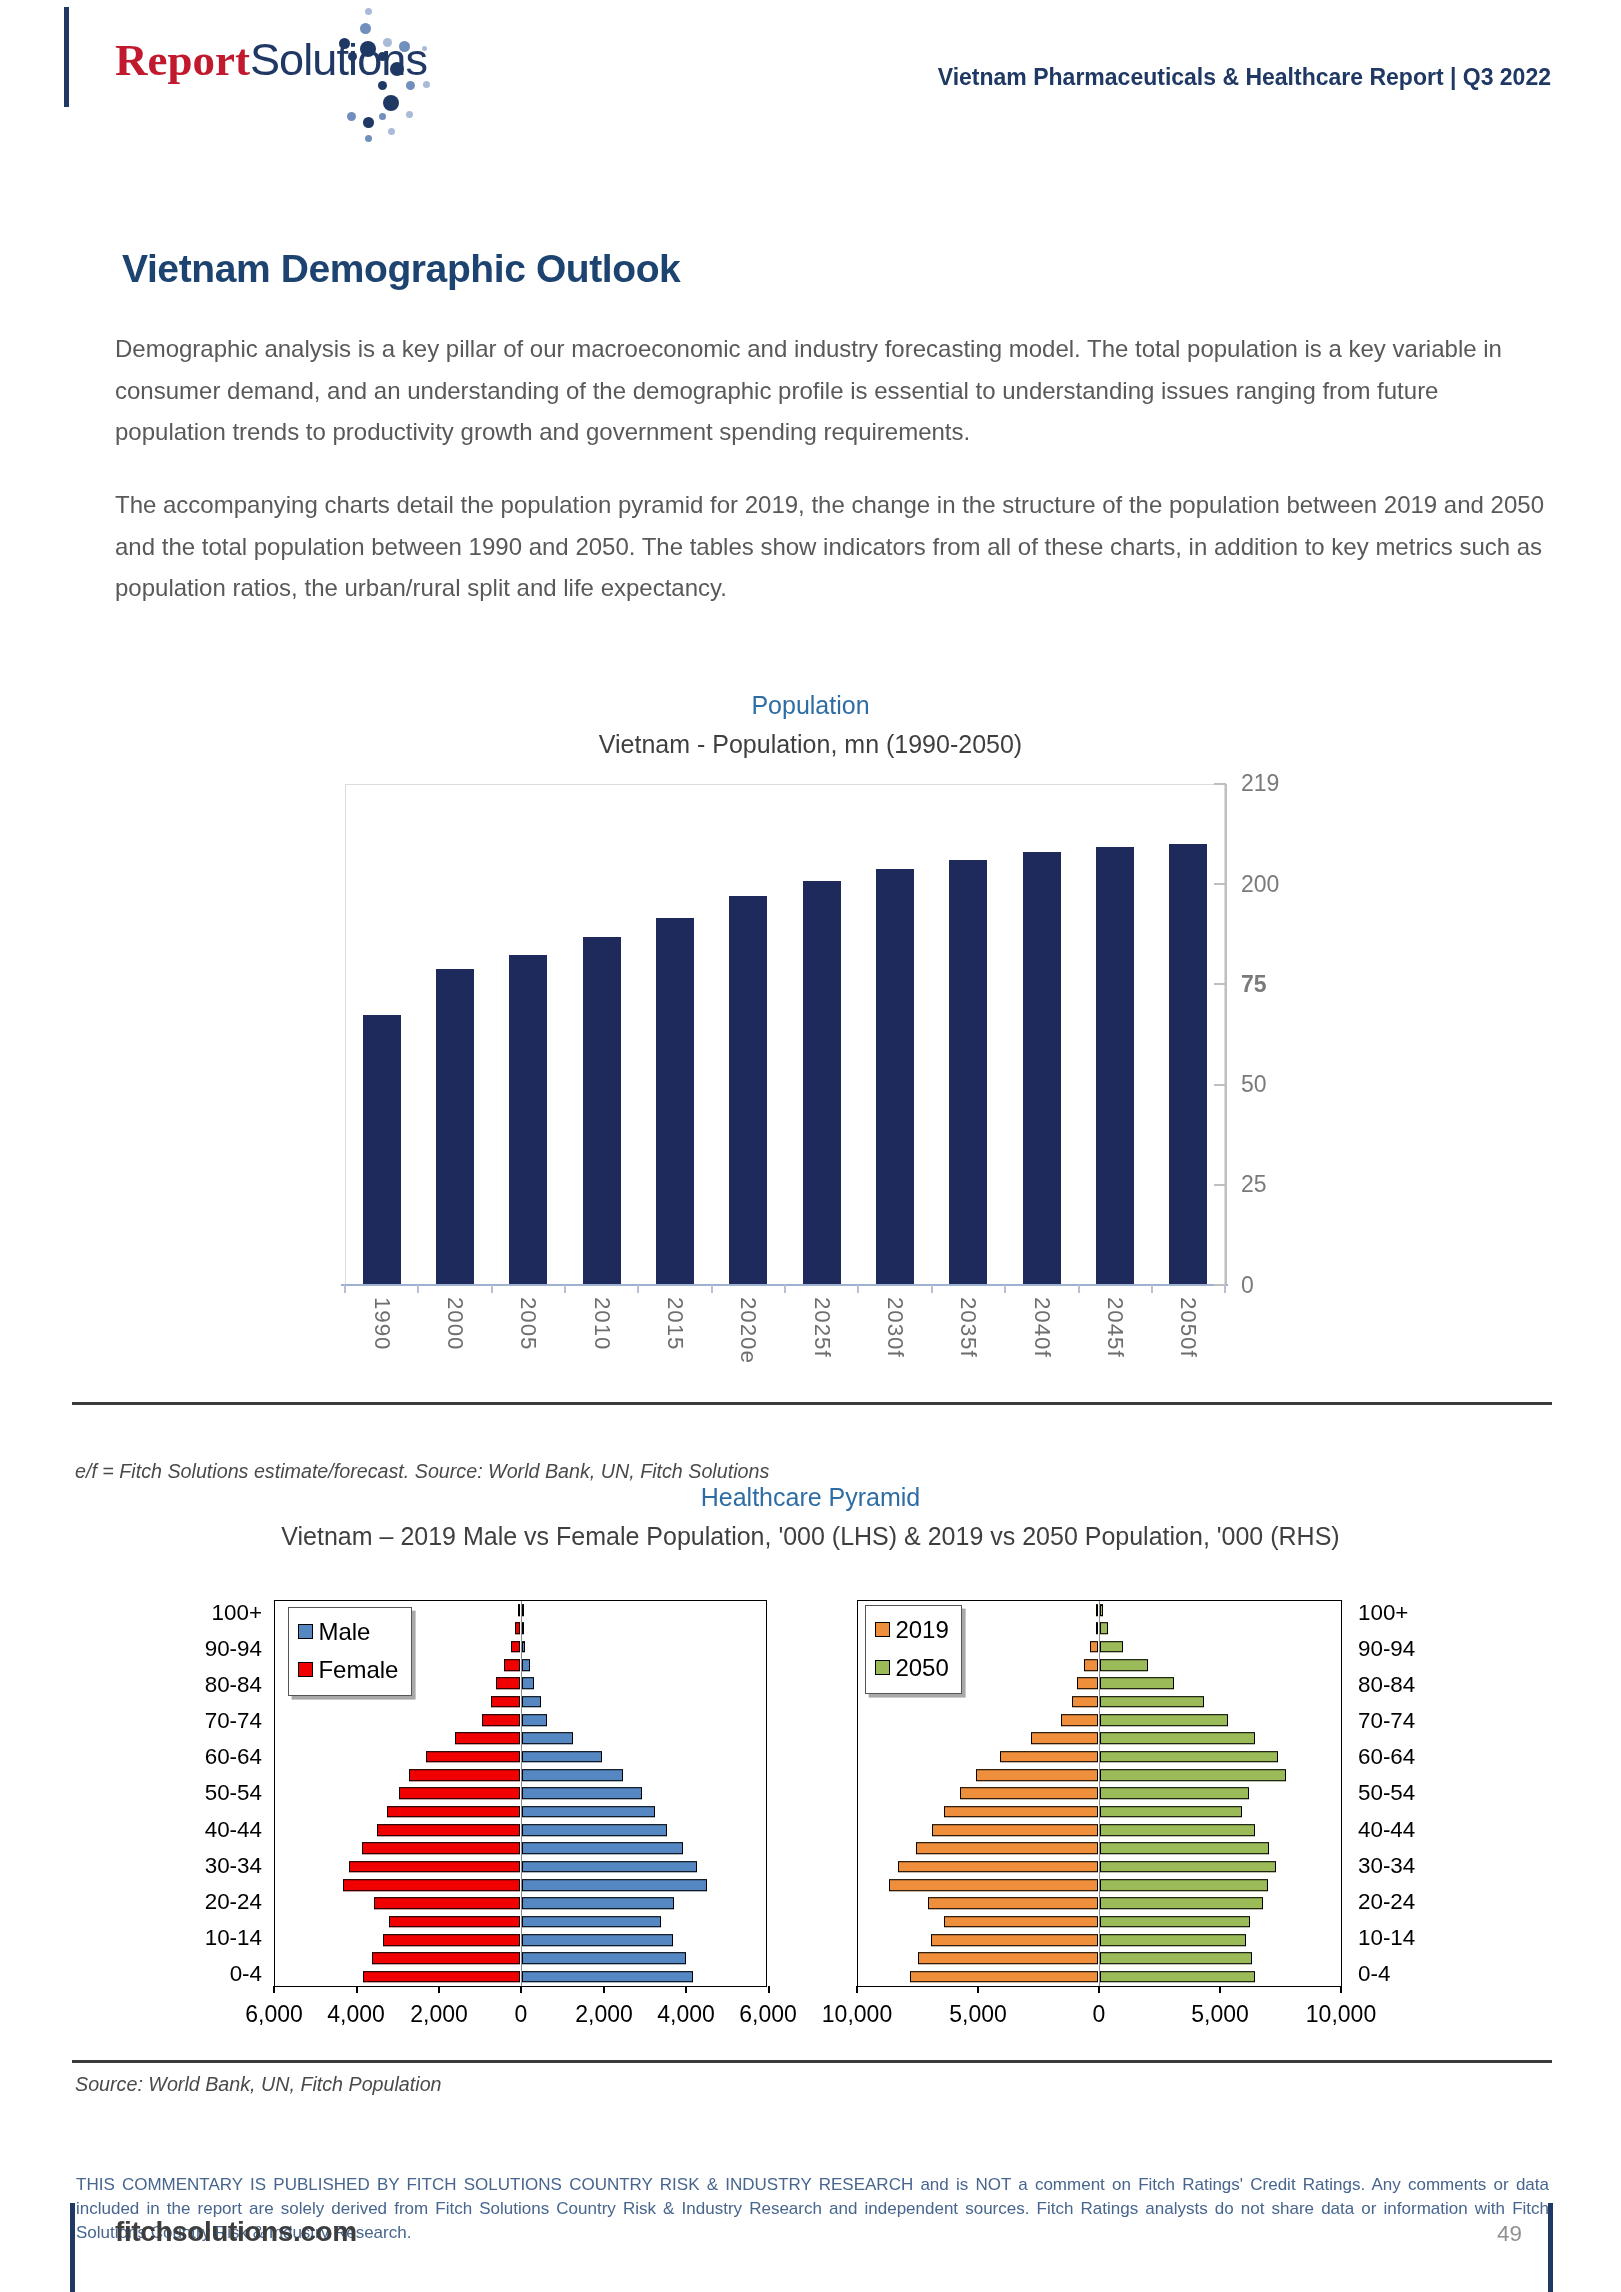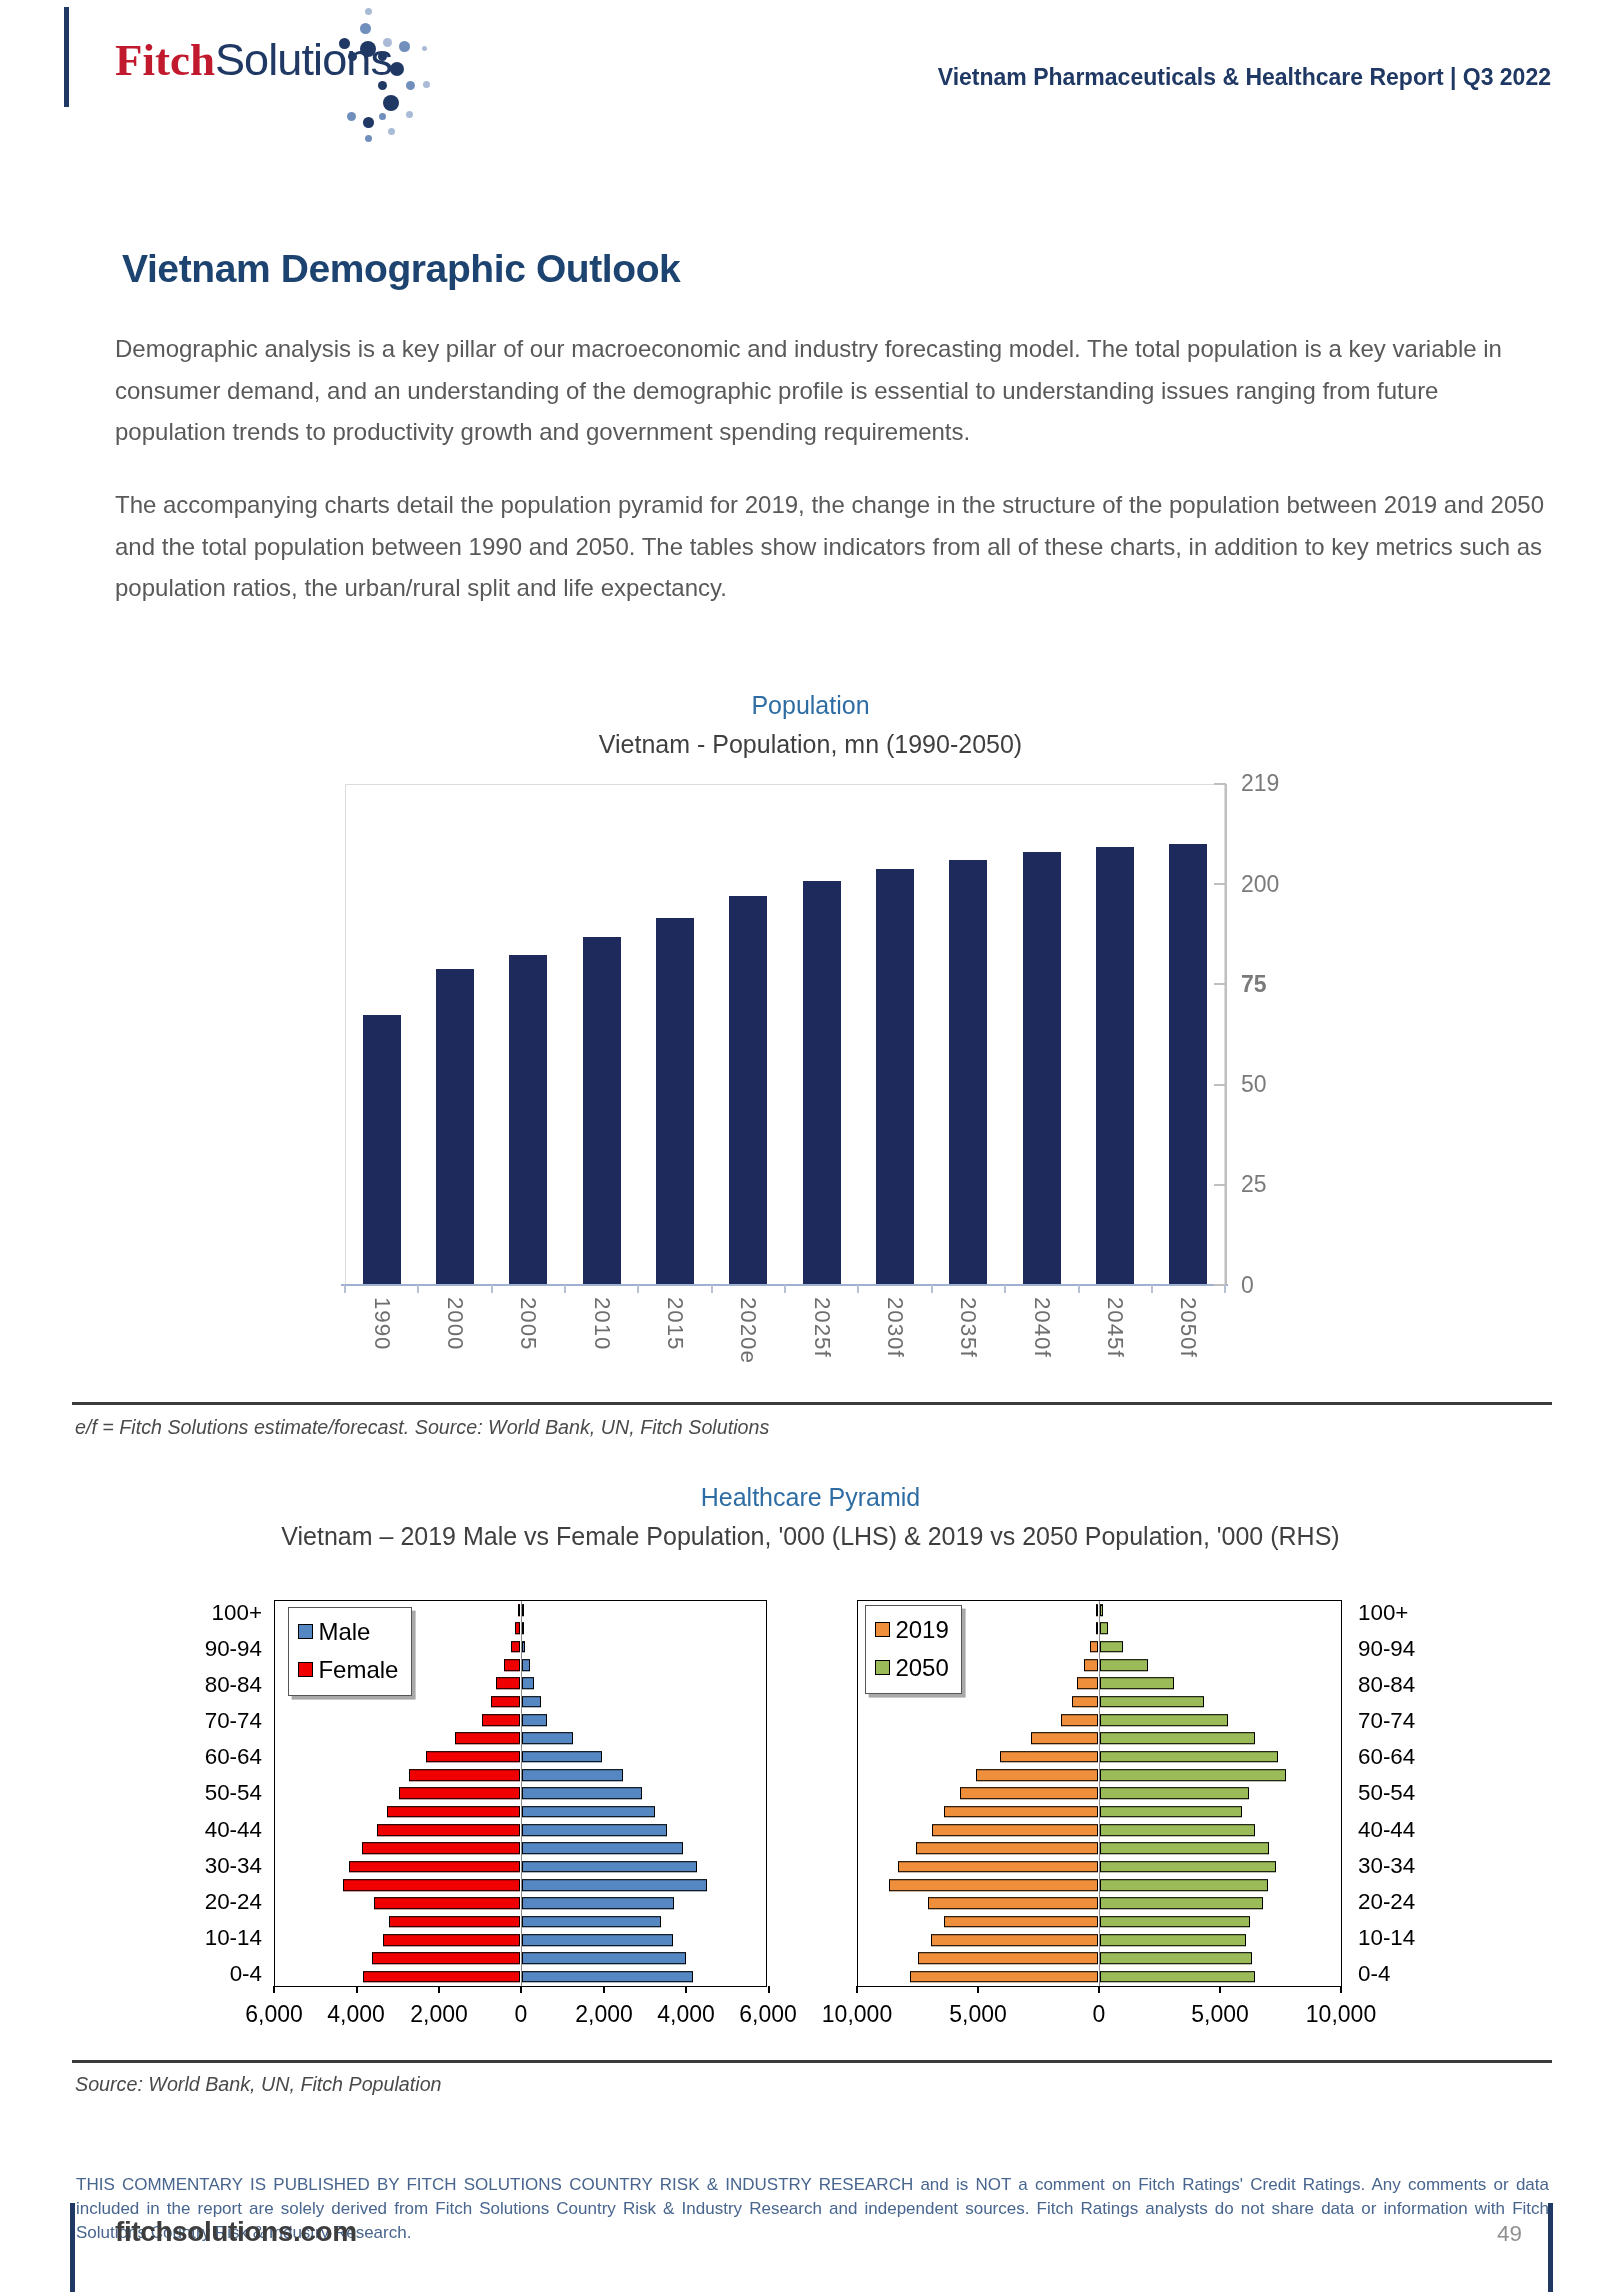--- a/index.html
+++ b/index.html
@@ -54,21 +54,21 @@
   .disclaimer{position:absolute;left:76px;top:2173px;width:1473px;font-size:17px;color:#47658E;line-height:1.42;text-align:justify;}
   .site{position:absolute;left:115px;top:2216px;font-size:28px;font-weight:bold;color:#3d3d3d;letter-spacing:-0.4px;}
   .pagenum{position:absolute;right:99px;top:2221px;font-size:22.4px;color:#909090;}
 </style>
 </head>
 <body>
 
 <div class="vline" style="left:64px;top:7.2px;width:4.5px;height:100px;"></div>
 
 <div class="logo-text">
-  <span class="logo-fitch">Fitch</span><span class="logo-sol">Solutions</span>
+  <span class="logo-fitch">Report</span><span class="logo-sol">Solutions</span>
 </div>
 <div id="logo-dots">
     <div class="dot" style="left: 365px; top: 8px; width: 7.2px; height: 7.2px; background: rgb(169, 187, 214);"></div>
     <div class="dot" style="left: 360px; top: 23px; width: 10.7px; height: 10.7px; background: rgb(113, 143, 188);"></div>
     <div class="dot" style="left: 339px; top: 38px; width: 10.7px; height: 10.7px; background: rgb(31, 56, 100);"></div>
     <div class="dot" style="left: 383px; top: 38px; width: 9px; height: 9px; background: rgb(169, 187, 214);"></div>
     <div class="dot" style="left: 399px; top: 41px; width: 10.7px; height: 10.7px; background: rgb(113, 143, 188);"></div>
     <div class="dot" style="left: 422px; top: 46px; width: 5.4px; height: 5.4px; background: rgb(169, 187, 214);"></div>
     <div class="dot" style="left: 360px; top: 41px; width: 16px; height: 16px; background: rgb(31, 56, 100);"></div>
     <div class="dot" style="left: 348px; top: 52px; width: 9px; height: 9px; background: rgb(31, 56, 100);"></div>
@@ -121,21 +121,21 @@
     <span class="c1x">2020e</span>
     <span class="c1x">2025f</span>
     <span class="c1x">2030f</span>
     <span class="c1x">2035f</span>
     <span class="c1x">2040f</span>
     <span class="c1x">2045f</span>
     <span class="c1x">2050f</span>
   </div>
 
 <div class="rule" style="top:1402px;"></div>
-<div class="footnote" style="top:1416px;text-align:center;">e/f = Fitch Solutions estimate/forecast. Source: World Bank, UN, Fitch Solutions</div>
+<div class="footnote" style="top:1460px;text-align:center;">e/f = Fitch Solutions estimate/forecast. Source: World Bank, UN, Fitch Solutions</div>
 
 <div class="chart-title" style="top:1483px;">Healthcare Pyramid</div>
 <div class="chart-subtitle" style="top:1522px;">Vietnam – 2019 Male vs Female Population, '000 (LHS) &amp; 2019 vs 2050 Population, '000 (RHS)</div>
 
 <div class="pyr-plot" id="p1-plot" style="left:274px;top:1600px;width:493px;height:387px;">
     <div class="pyr-center" style="left: 246px;"></div>
     <div class="pyr-rows">
       <div class="pyr-row">
         <div class="pyr-bar" title="12" style="width: 1.3px; background: rgb(85, 135, 194); left: 247px;"></div>
         <div class="pyr-bar" title="55" style="width: 2.2px; background: rgb(240, 0, 0); right: 246px;"></div>

